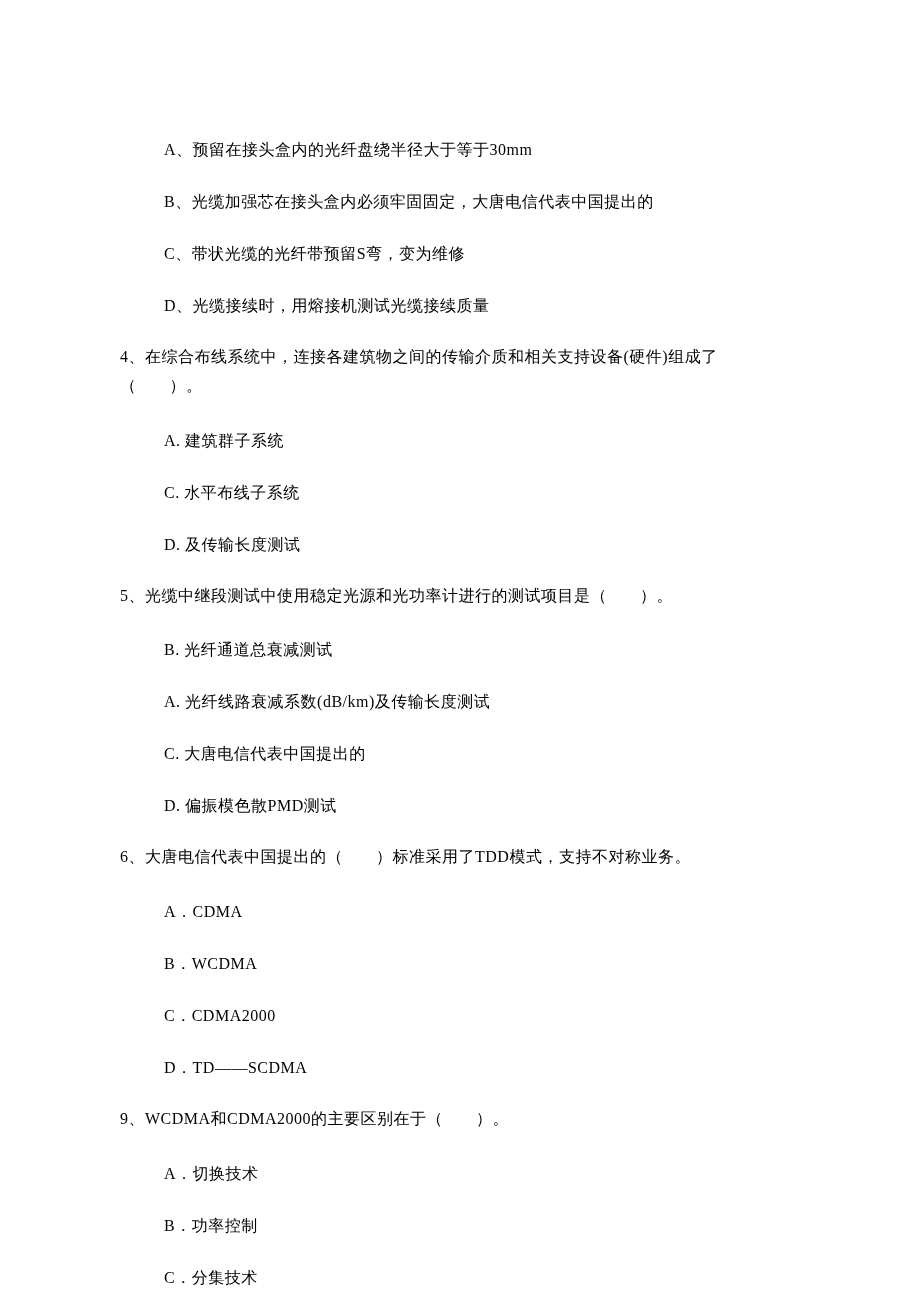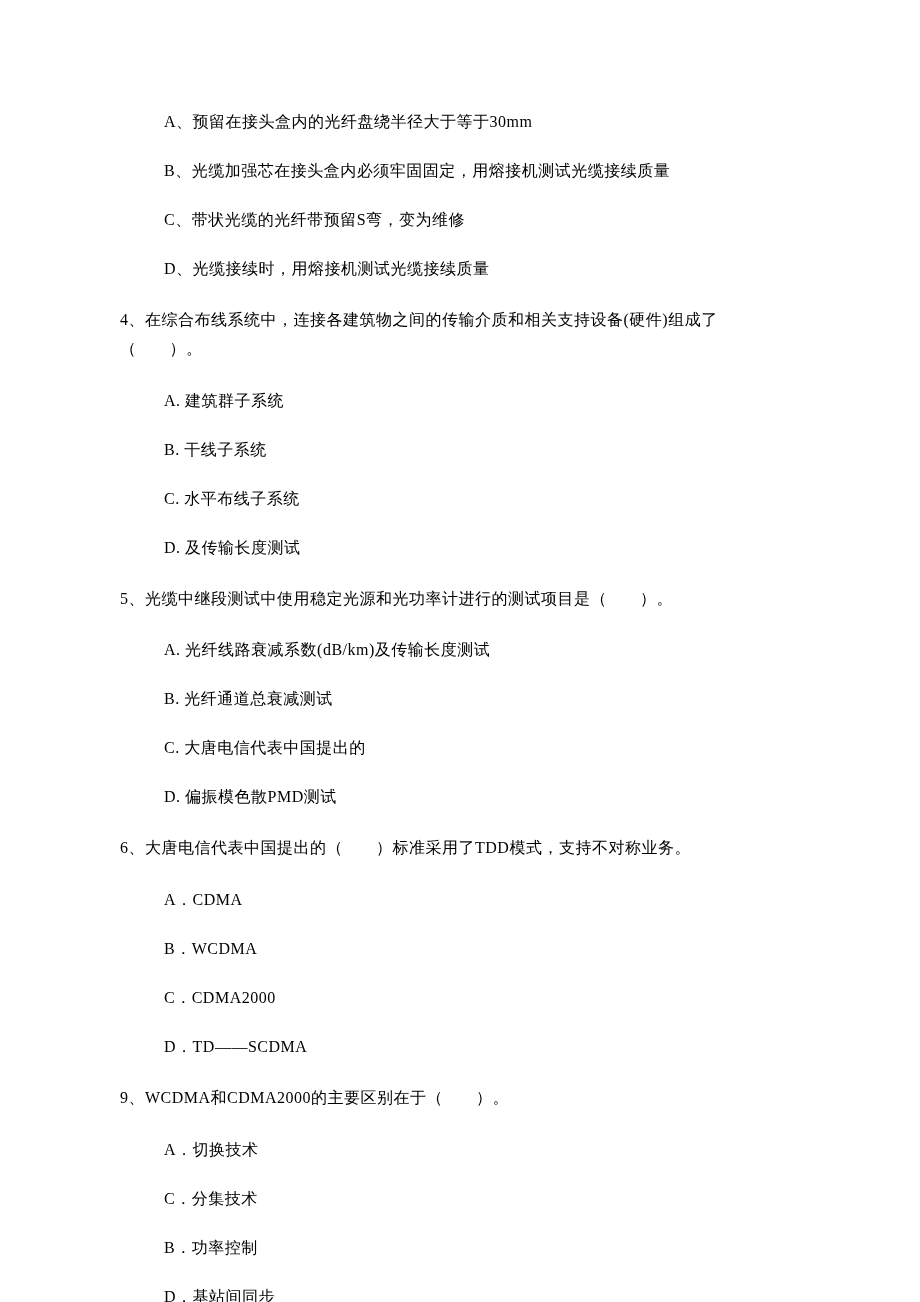--- a/index.html
+++ b/index.html
@@ -15,55 +15,55 @@
     .page {
       padding: 110px 120px 40px 120px;
       box-sizing: border-box;
       position: relative;
       min-height: 1302px;
     }
     .option {
       padding-left: 44px;
       margin-bottom: 25px;
       letter-spacing: 0.5px;
+      margin-top: 28px;
     }
     .question {
       margin-bottom: 25px;
       letter-spacing: 0.5px;
       line-height: 1.8;
       margin-top: 16px;
     }
   </style>
 </head>
 <body>
 
 <div class="page">
 
   <div class="option">A、预留在接头盒内的光纤盘绕半径大于等于30mm</div>
-  <div class="option">B、光缆加强芯在接头盒内必须牢固固定，用熔接机测试光缆接续质量</div>
+  <div class="option">B、光缆加强芯在接头盒内必须牢固固定，大唐电信代表中国提出的</div>
   <div class="option">C、带状光缆的光纤带预留S弯，变为维修</div>
   <div class="option">D、光缆接续时，用熔接机测试光缆接续质量</div>
 
   <div class="question">4、在综合布线系统中，连接各建筑物之间的传输介质和相关支持设备(硬件)组成了（　　）。</div>
   <div class="option">A. 建筑群子系统</div>
-  <div class="option">B. 干线子系统</div>
   <div class="option">C. 水平布线子系统</div>
   <div class="option">D. 及传输长度测试</div>
 
   <div class="question">5、光缆中继段测试中使用稳定光源和光功率计进行的测试项目是（　　）。</div>
+  <div class="option">B. 光纤通道总衰减测试</div>
   <div class="option">A. 光纤线路衰减系数(dB/km)及传输长度测试</div>
-  <div class="option">B. 光纤通道总衰减测试</div>
   <div class="option">C. 大唐电信代表中国提出的</div>
   <div class="option">D. 偏振模色散PMD测试</div>
 
   <div class="question">6、大唐电信代表中国提出的（　　）标准采用了TDD模式，支持不对称业务。</div>
   <div class="option">A．CDMA</div>
   <div class="option">B．WCDMA</div>
   <div class="option">C．CDMA2000</div>
   <div class="option">D．TD——SCDMA</div>
 
   <div class="question">9、WCDMA和CDMA2000的主要区别在于（　　）。</div>
   <div class="option">A．切换技术</div>
+  <div class="option">B．功率控制</div>
   <div class="option">C．分集技术</div>
-  <div class="option">B．功率控制</div>
   <div class="option">D．基站间同步</div>
 
 </div>
 
 </body></html>

